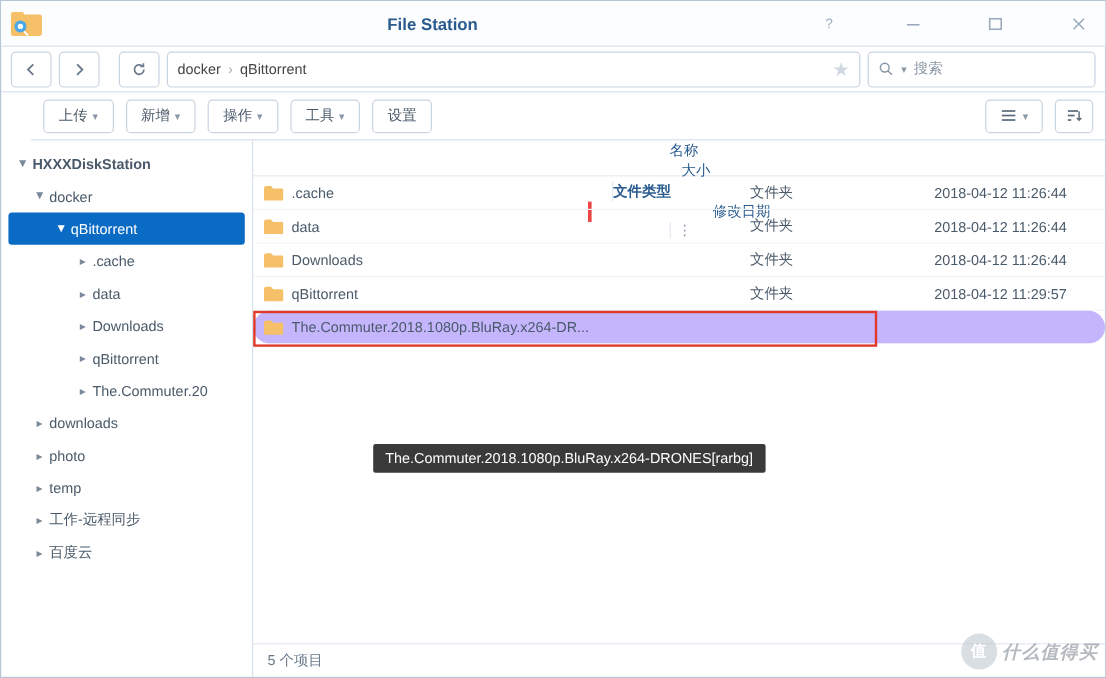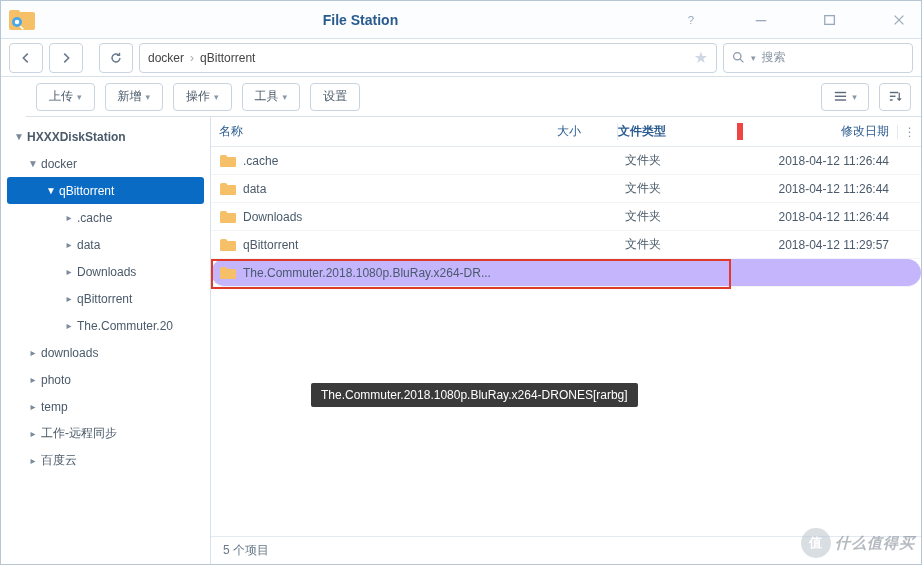--- a/index.html
+++ b/index.html
@@ -44,40 +44,40 @@
 .tree-row .tw { width: 16px; display: inline-flex; justify-content: center; color: #7a8a9a; font-size: 10px; }
 .tree-row.root { font-weight: 600; padding-left: 10px; }
 .tree-row.d1 { padding-left: 24px; }
 .tree-row.d2 { padding-left: 42px; }
 .tree-row.d3 { padding-left: 60px; }
 .tree-row.selected { background: #0a6bc4; color: #fff; border-radius: 3px; margin: 0 6px; padding-left: 36px; }
 .tree-row.selected .tw { color: #fff; }
 
 
 .filelist { flex: 1; display: flex; flex-direction: column; font-size: 12px; position: relative; }
-.cols { height: 30px; display: flex; align-items: center; border-bottom: 1px solid #e3e9f0; color: #2a5b8f; padding-left: 8px; }
+.cols { height: 30px; display: flex; align-items: center; border-bottom: 1px solid #e3e9f0; color: #2a5b8f; padding-left: 8px; flex-direction: column; }
 .cols .c-name { flex: 1; }
-.cols .c-size { width: 60px; text-align: left; padding-right: 8px; }
+.cols .c-size { width: 60px; text-align: right; padding-right: 8px; }
 .cols .c-type { width: 120px; padding-left: 0; border-left: 1px solid #e3e9f0; font-weight: bold; }
-.cols .c-date { width: 160px; text-align: right; padding-right: 8px; border-left: 6px solid #ef4444; }
+.cols .c-date { width: 160px; text-align: right; padding-right: 8px; border-left: 3px solid #ef4444; }
 .cols .c-more { width: 24px; text-align: center; color: #8a97a6; border-left: 1px solid #e3e9f0; }
 
 .rows { flex: 1; position: relative; }
 .frow { height: 28px; display: flex; align-items: center; padding-left: 8px; border-bottom: 1px solid #f2f5f8; color: #4a5a6a; }
 .frow.sel { background: #c4b5fd; border-radius: 14px; }
 .frow .fi { width: 18px; height: 14px; margin-right: 6px; }
 .frow .n { flex: 1; white-space: nowrap; overflow: hidden; text-overflow: ellipsis; }
 .frow .s { width: 60px; text-align: right; padding-right: 8px; }
 .frow .t { width: 120px; padding-left: 8px; }
 .frow .d { width: 160px; text-align: right; padding-right: 8px; font-variant-numeric: tabular-nums; }
 .frow .m { width: 24px; }
 
 .hlbox { position: absolute; border: 2px solid #e23a2a; pointer-events: none; left: 0; top: 112px; width: 520px; height: 30px; }
 
-.tooltip { position: absolute; left: 310px; top: 266px; background: #3a3a3a; color: #fff; font-size: 12px; padding: 5px 10px; border-radius: 2px; white-space: nowrap; z-index: 10; pointer-events: none; }
+.tooltip { position: absolute; left: 310px; top: 253px; background: #3a3a3a; color: #fff; font-size: 12px; padding: 5px 10px; border-radius: 2px; white-space: nowrap; z-index: 10; pointer-events: none; }
 
 .statusbar { height: 28px; border-top: 1px solid #e3e9f0; display: flex; align-items: center; justify-content: flex-start; padding: 12px 12px; font-size: 12px; color: #6a7a8c; }
 
 .watermark { position: absolute; right: 6px; bottom: 6px; font-size: 15px; color: rgba(120,130,140,0.55); font-style: italic; font-weight: 600; letter-spacing: 1px; pointer-events: none; display: flex; align-items: center; gap: 4px; }
 .watermark .wm-circle { width: 30px; height: 30px; border-radius: 50%; background: rgba(180,190,200,0.5); display: inline-flex; align-items: center; justify-content: center; color: #fff; font-size: 13px; font-style: normal; }
 
 .folder-icon { display: inline-block; }
 </style>
 </head>
 <body>

